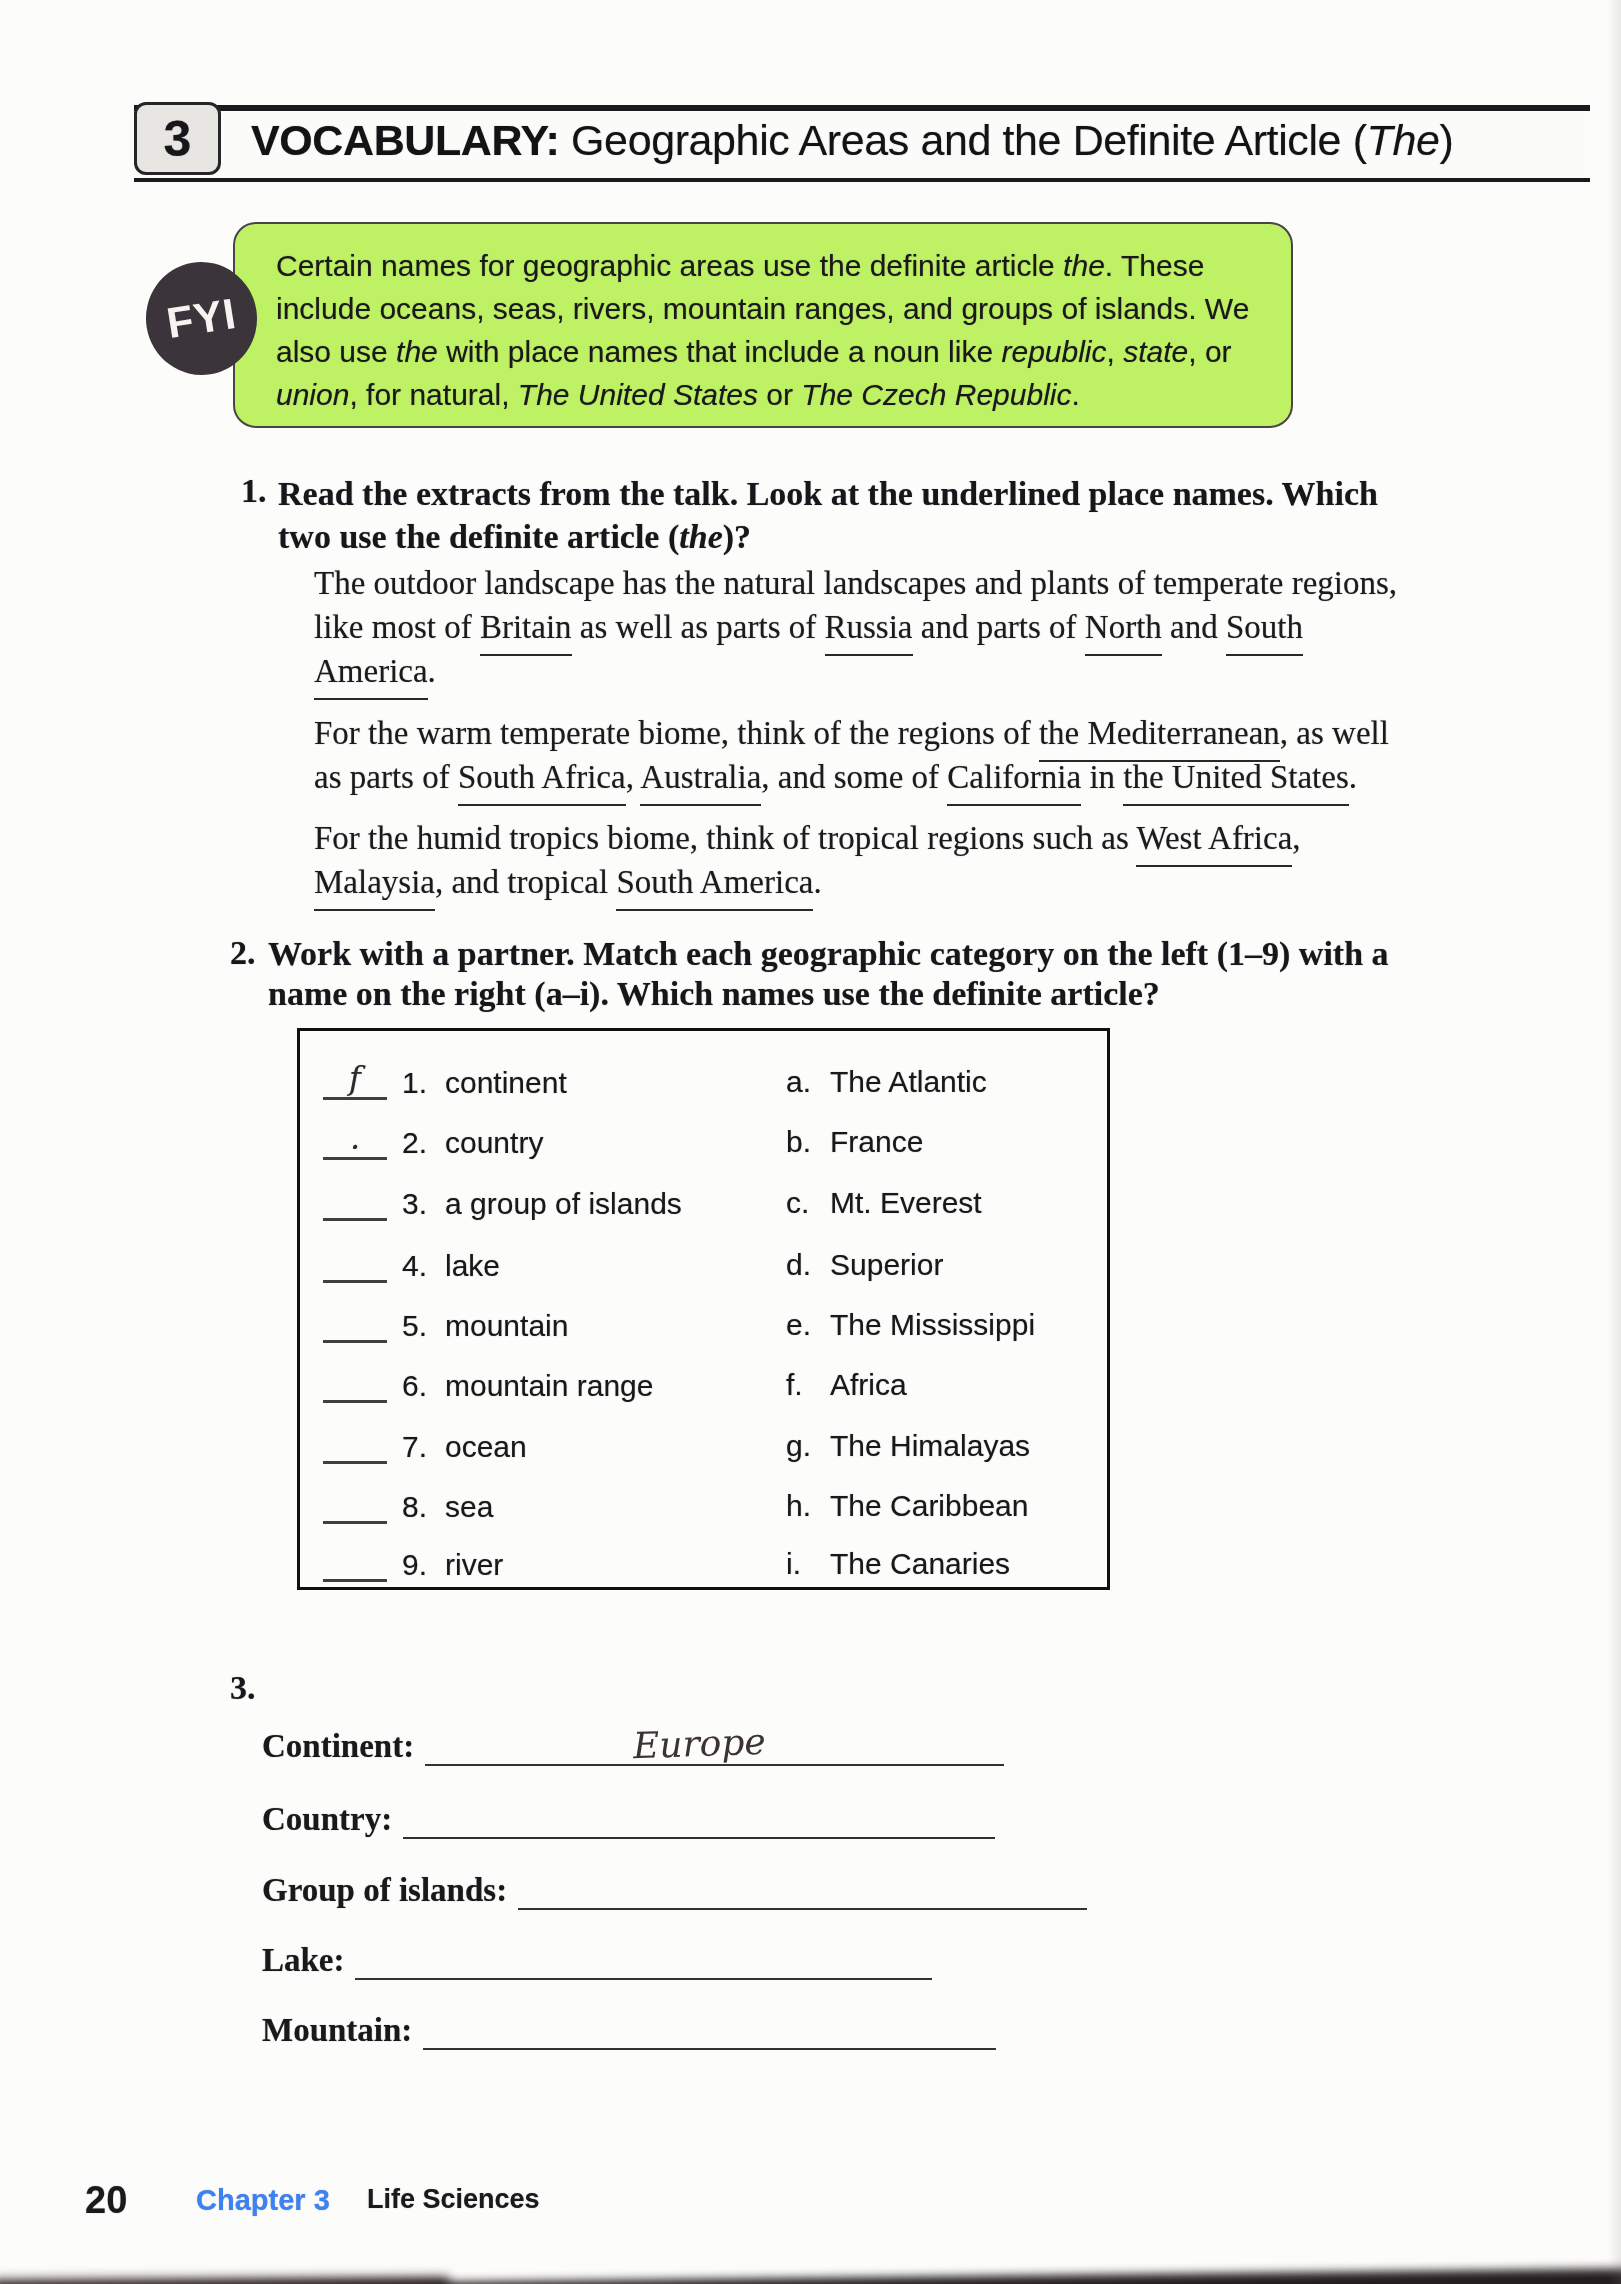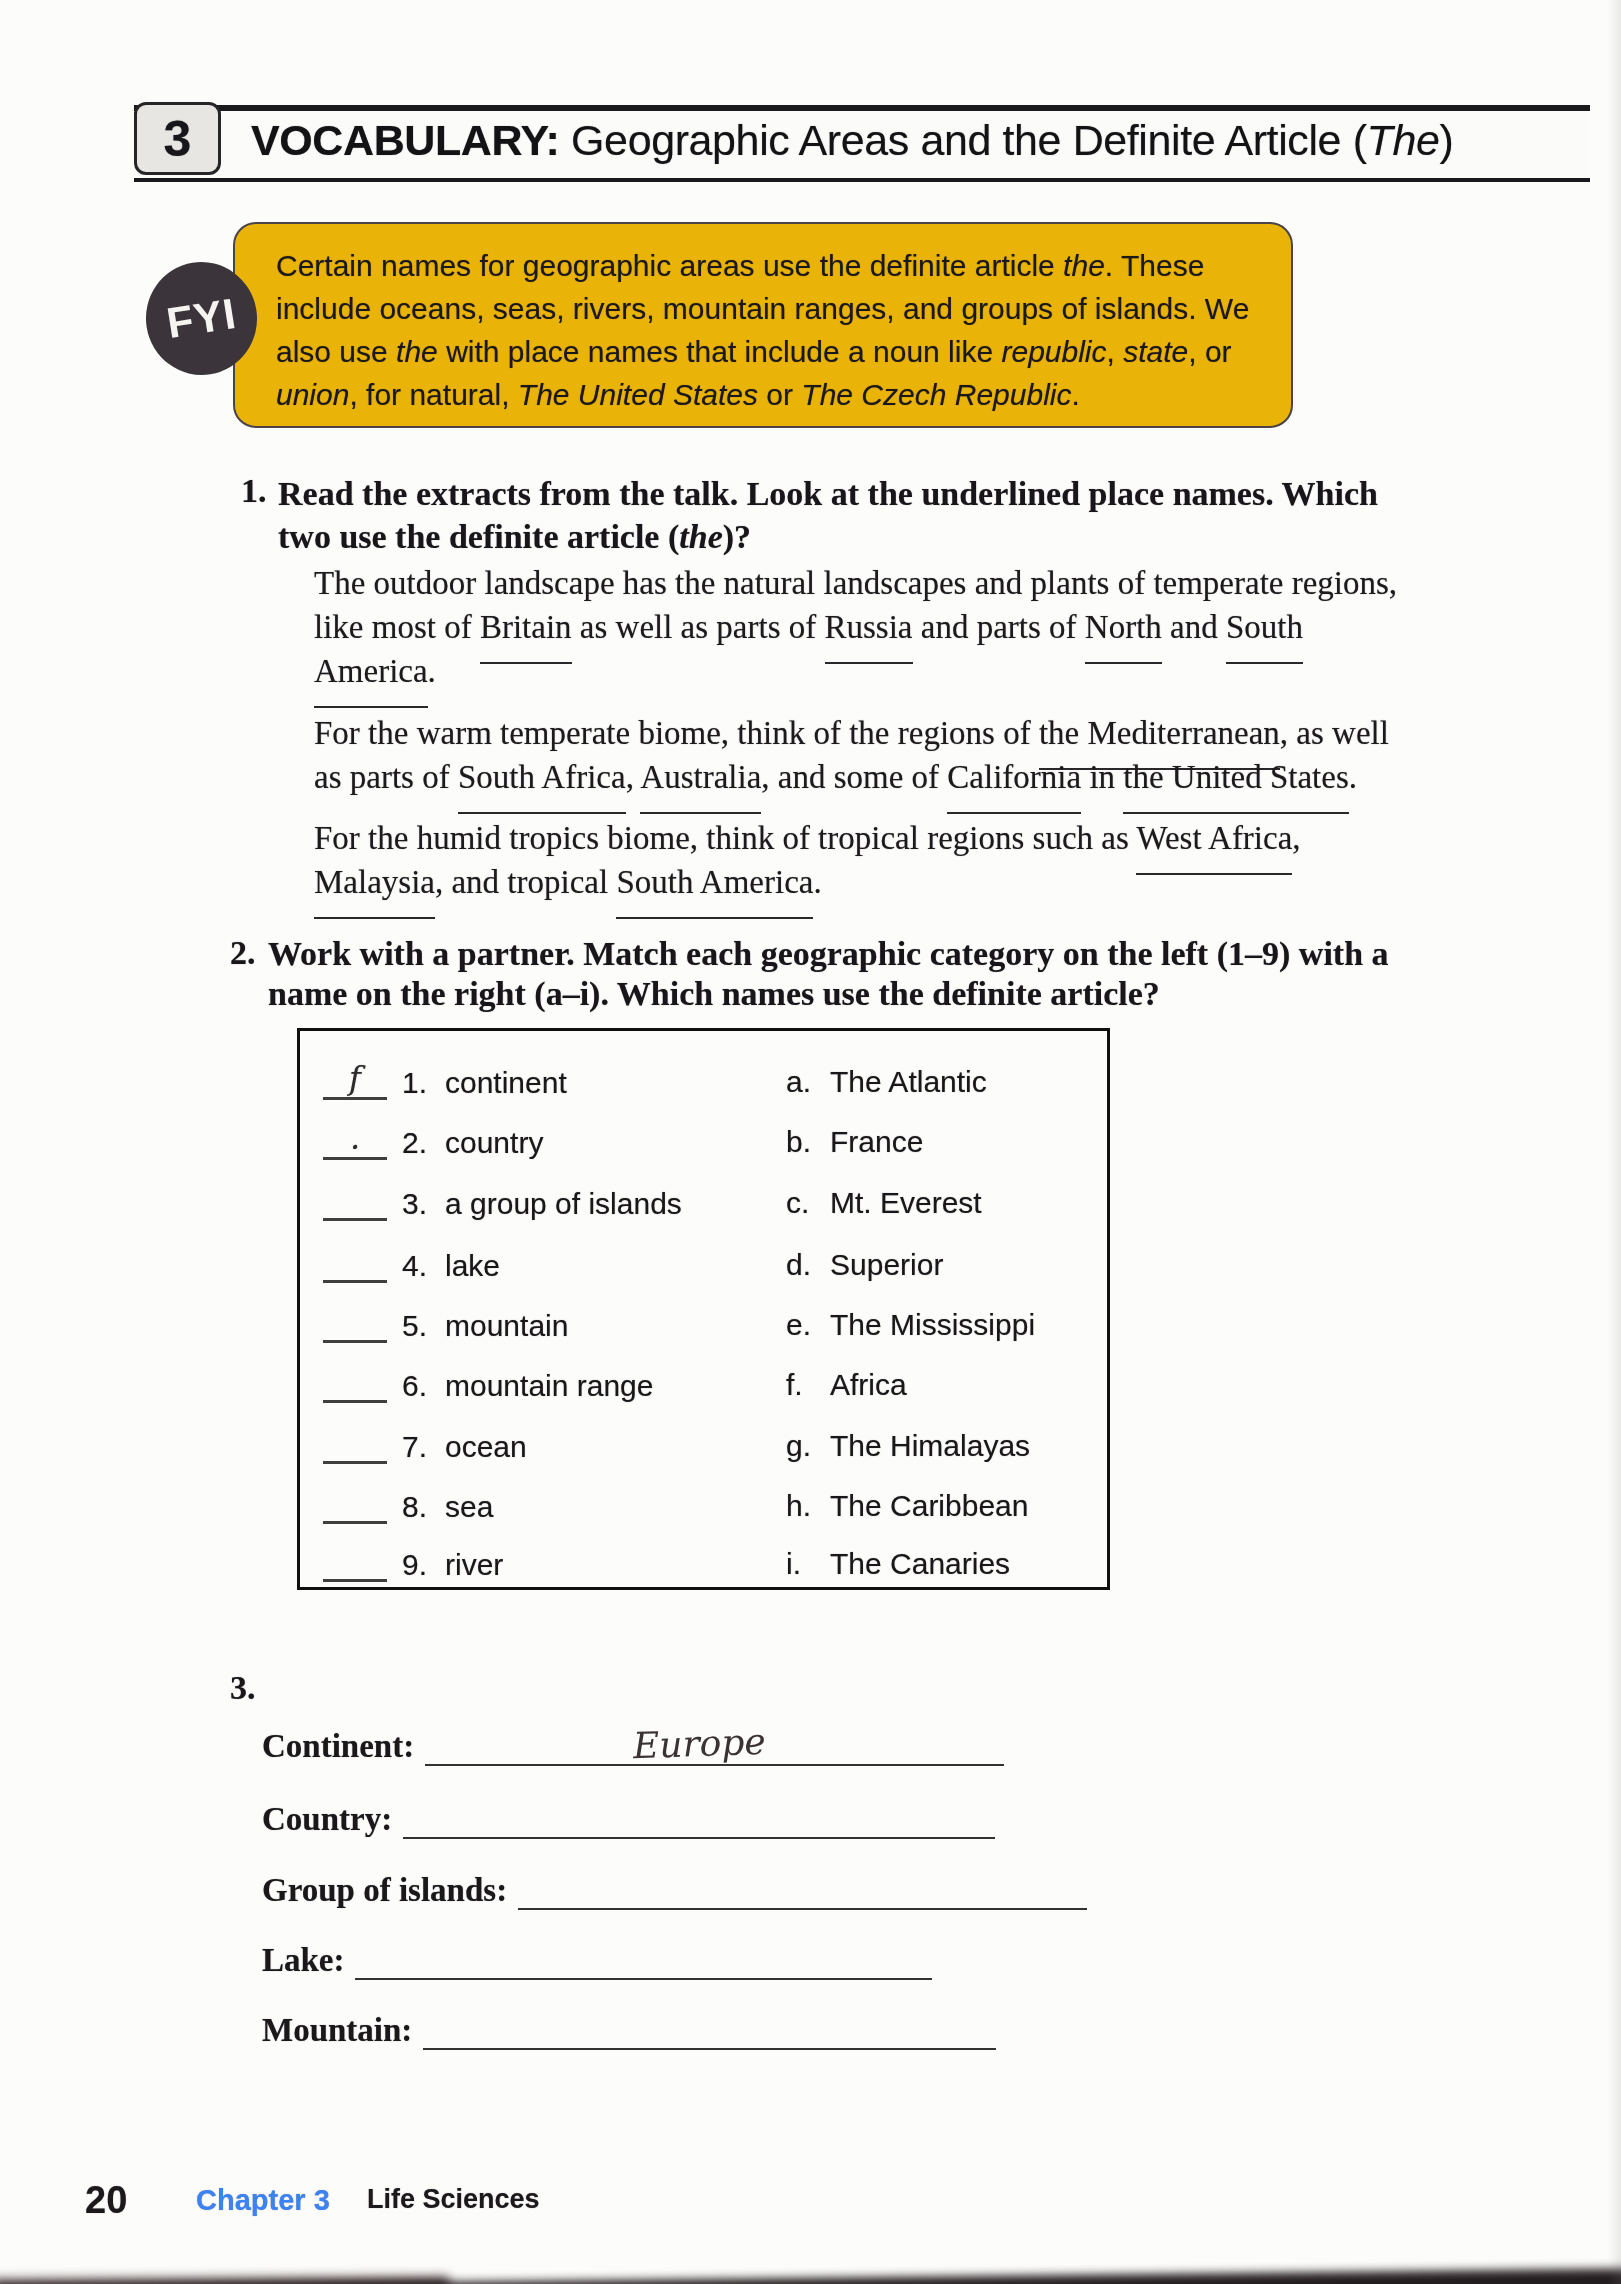--- a/index.html
+++ b/index.html
@@ -7,21 +7,21 @@
     position:relative;
     width:1622px;height:2284px;
     background:#fcfcfa;
     overflow:hidden;
     color:#1d1b1e;
     font-family:"Liberation Sans",sans-serif;
     text-shadow:0 0 1.1px rgba(25,20,25,.45);
   }
   .it{font-style:italic;}
   .bd{font-weight:700;}
-  .un{border-bottom:2.3px solid #2a282b;padding-bottom:17px;}
+  .un{border-bottom:2.3px solid #2a282b;padding-bottom:9px;}
 
   
   .header-band{
     position:absolute;left:134px;top:105px;width:1456px;height:67px;
     background:#fbfbf9;
     border-top:6px solid #1a191b;border-bottom:4.6px solid #1a191b;
   }
   .section-num-box{
     position:absolute;left:134px;top:102px;width:87px;height:73px;
     background:#e7e6e2;border:3.8px solid #262528;border-radius:12px;
@@ -31,21 +31,21 @@
   }
   .header-title{
     position:absolute;left:251px;top:116px;
     font-size:43px;color:#131215;white-space:nowrap;z-index:2;
     letter-spacing:-0.4px;
   }
 
   
   .fyi-box{
     position:absolute;left:233px;top:222px;width:1060px;height:206px;
-    border:2.3px solid #4a4347;border-radius:23px;background:#eab308;
+    border:2.3px solid #4a4347;border-radius:23px;background:#bef264;
     box-sizing:border-box;
   }
   .fyi-text{
     position:absolute;left:41px;top:20px;
     font-size:30px;line-height:43px;color:#1a181b;white-space:nowrap;
   }
   .fyi-badge{
     position:absolute;left:146px;top:262px;width:111px;height:113px;
     background:#3b353b;border-radius:50%;
     display:flex;align-items:center;justify-content:center;

